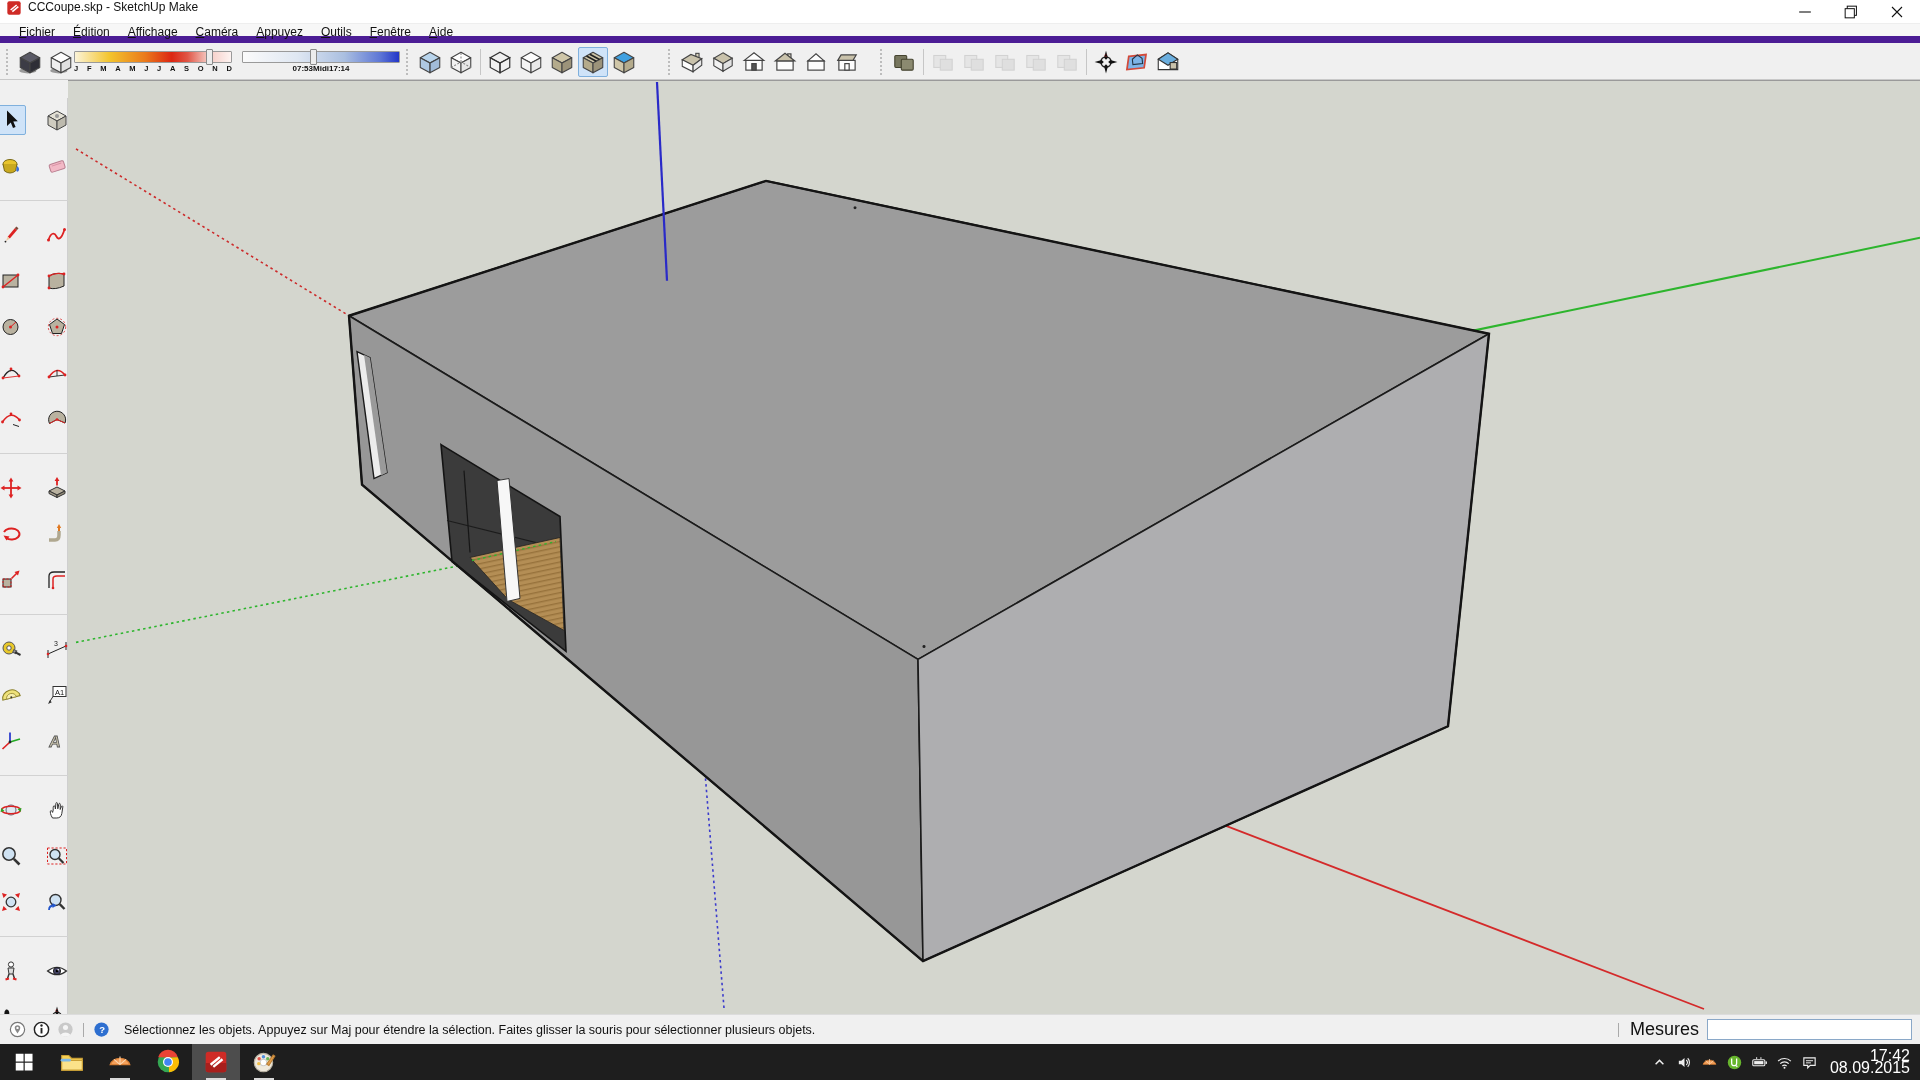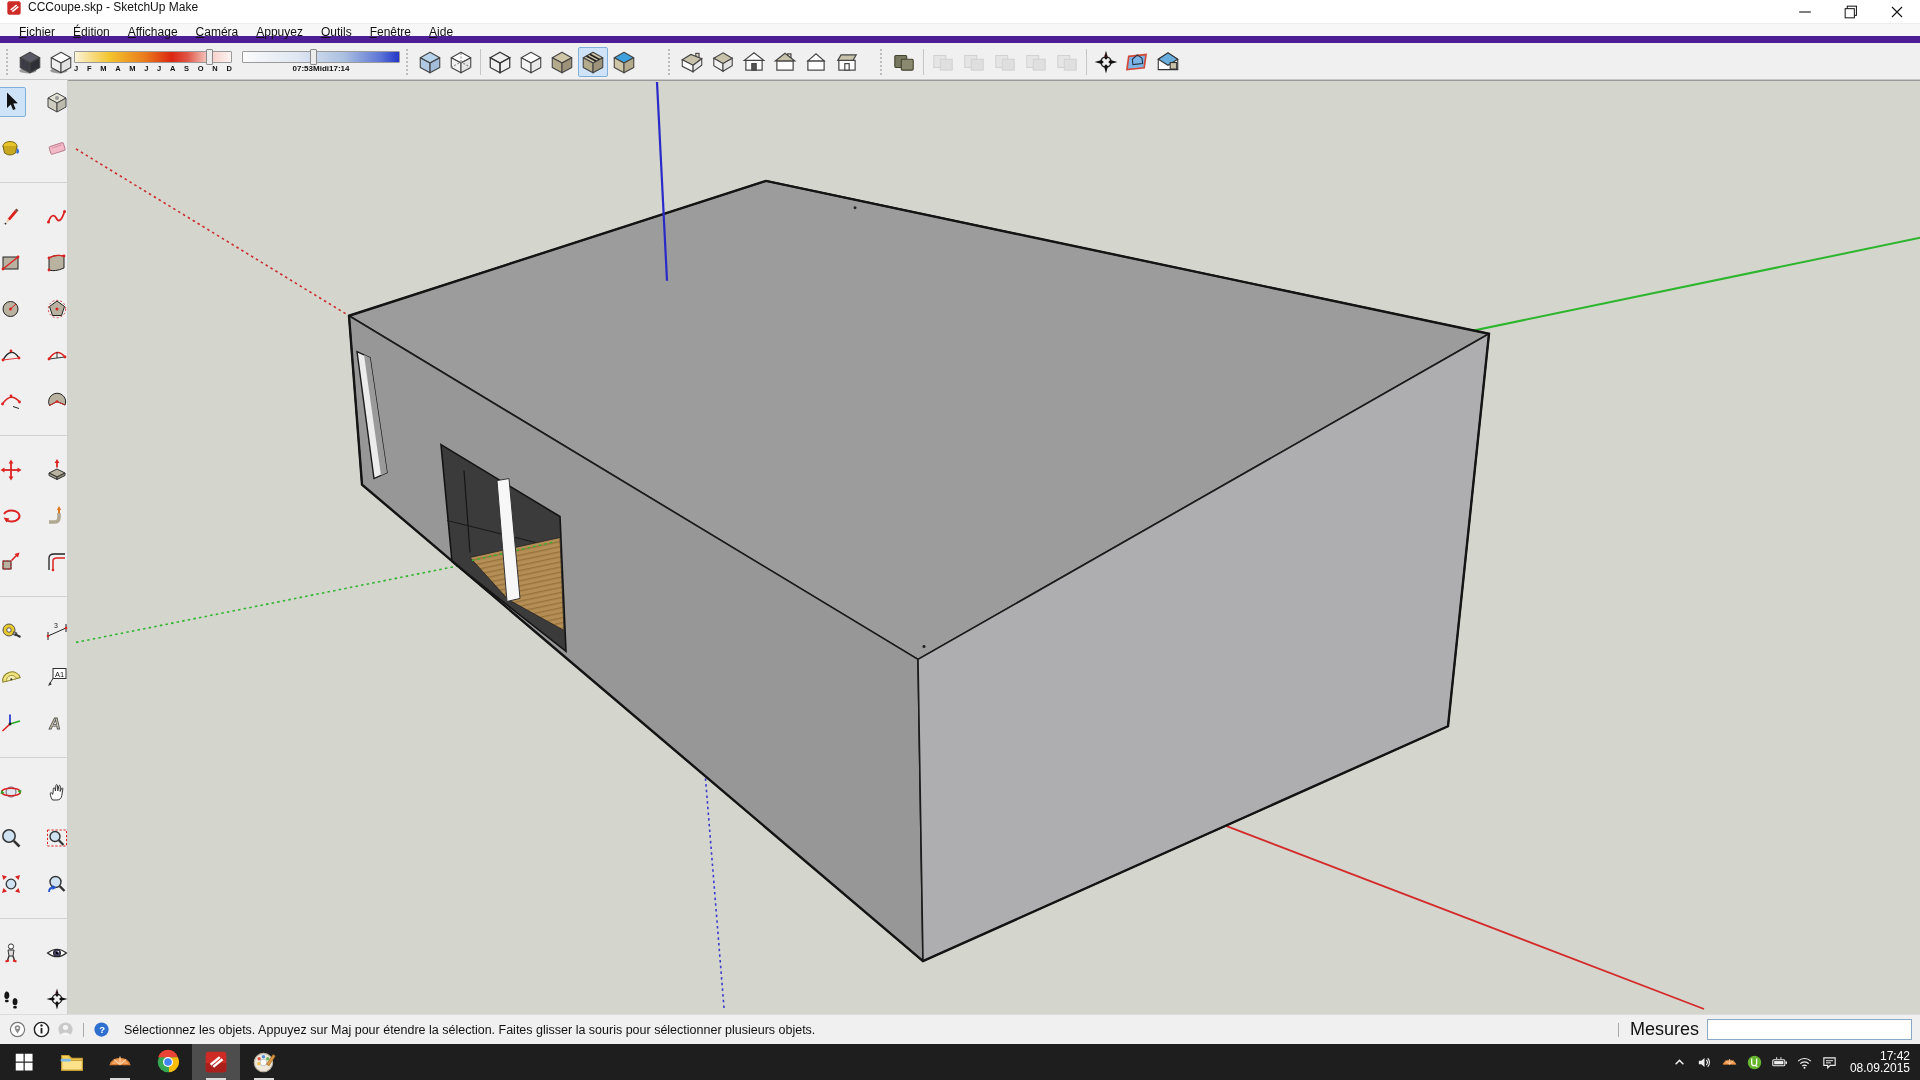--- a/index.html
+++ b/index.html
@@ -32,21 +32,21 @@
   .tb-sep{width:1px;height:26px;background:#c6c6c6;margin:0 3px}
   .slider{display:flex;flex-direction:column;justify-content:center;gap:1px}
   .slider .bar{position:relative;height:12px;border:1px solid #9a9a9a;border-radius:1px}
   .date-slider .bar{width:158px;background:linear-gradient(90deg,#fbf3d8 0%,#f3c52e 22%,#ea7a1c 45%,#dc2612 62%,#e05545 72%,#f5c9c2 85%,#fdf3f1 100%)}
   .time-slider .bar{width:158px;background:linear-gradient(90deg,#fbfbfb 0%,#dfe7f2 35%,#aabfe0 65%,#5d76d6 88%,#2336c8 100%)}
   .handle{position:absolute;top:-3px;width:7px;height:16px;background:#ececec;border:1px solid #8a8a8a;border-radius:1px}
   .slider .labels{display:flex;justify-content:center;font-size:8px;line-height:9px;color:#111;width:158px;font-weight:bold}
   .slider .letters{display:flex;justify-content:space-between;font-size:7.5px;line-height:9px;color:#111;width:158px;font-weight:bold}
 
   
-  .lefttools{position:absolute;top:80px;left:0;width:68px;height:934px;background:#f0f0f0;
+  .lefttools{position:absolute;top:98px;left:0;width:68px;height:934px;background:#f0f0f0;
              border-right:1px solid #cfcfcf;padding:7px 0;display:grid;
              grid-template-columns:30px 30px;gap:16px;align-content:start;justify-content:center}
   .lt-btn{width:30px;height:30px;display:flex;align-items:center;justify-content:center;
           border:1px solid transparent;border-radius:2px}
   .lt-btn.active{background:#cfe3f8;border-color:#7fb0dd}
   .lt-div{grid-column:1 / span 2;height:1px;background:#d2d2d2;margin:3px 2px}
 
   
   .viewport{position:absolute;left:68px;top:80px;width:1852px;height:934px;border-top:1px solid #9a9a9a}
   .viewport svg{display:block;width:100%;height:100%}
@@ -63,21 +63,21 @@
                  font-family:"Liberation Sans",sans-serif;font-size:12px;padding:0 4px}
 
   
   .taskbar{position:absolute;left:0;bottom:0;width:100%;height:36px;background:#1e1e1e;
            display:flex;align-items:stretch}
   .tk-btn{width:48px;display:flex;align-items:center;justify-content:center;position:relative}
   .tk-btn.active{background:#4d4d4d}
   .tk-btn.running::after{content:"";position:absolute;bottom:0;left:14px;right:14px;height:2px;background:#d9d9d9}
   .tb-right{margin-left:auto;display:flex;align-items:center;gap:8px;padding-right:10px}
   .tray-ic{width:17px;height:17px;display:flex}
-  .clock{color:#fff;font-size:12px;text-align:right;line-height:12.5px;margin-left:4px}
+  .clock{color:#fff;font-size:16px;text-align:right;line-height:12.5px;margin-left:4px}
 </style>
 </head>
 <body>
 
 <div id="app">
 
   <div class="titlebar">
     <span id="titleicon"><svg width="16" height="16" viewBox="0 0 24 24">
           <rect x="2" y="2" width="20" height="20" rx="3" fill="#cf2b26"></rect>
           <path d="M7 15 L16 7.5 M9.5 17.5 L18.5 10" stroke="#fff" stroke-width="2.4"></path>

